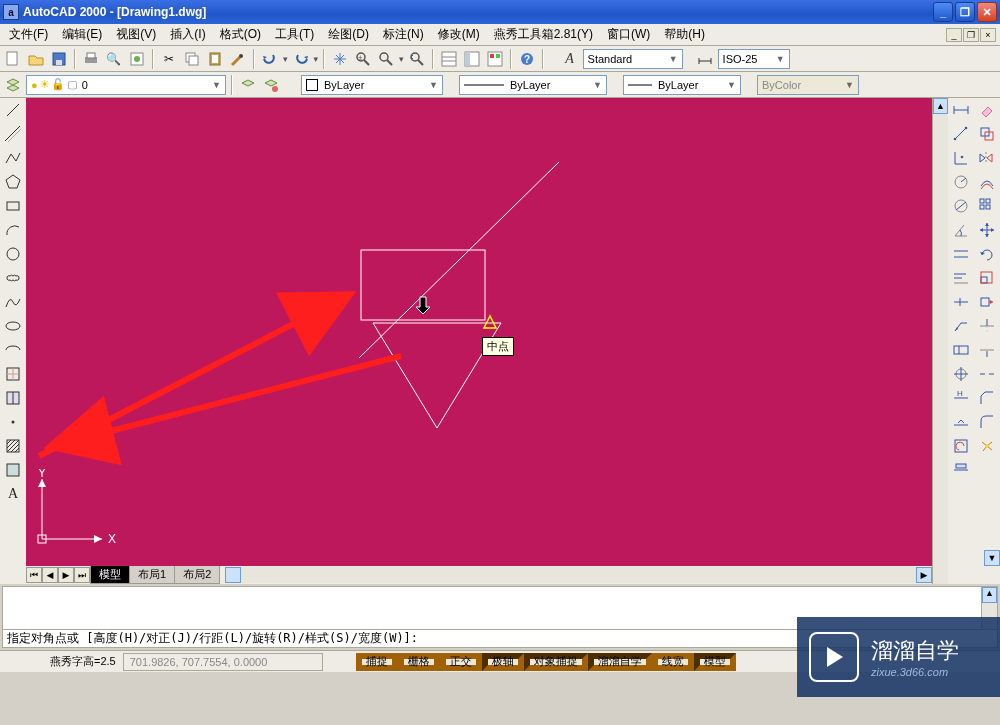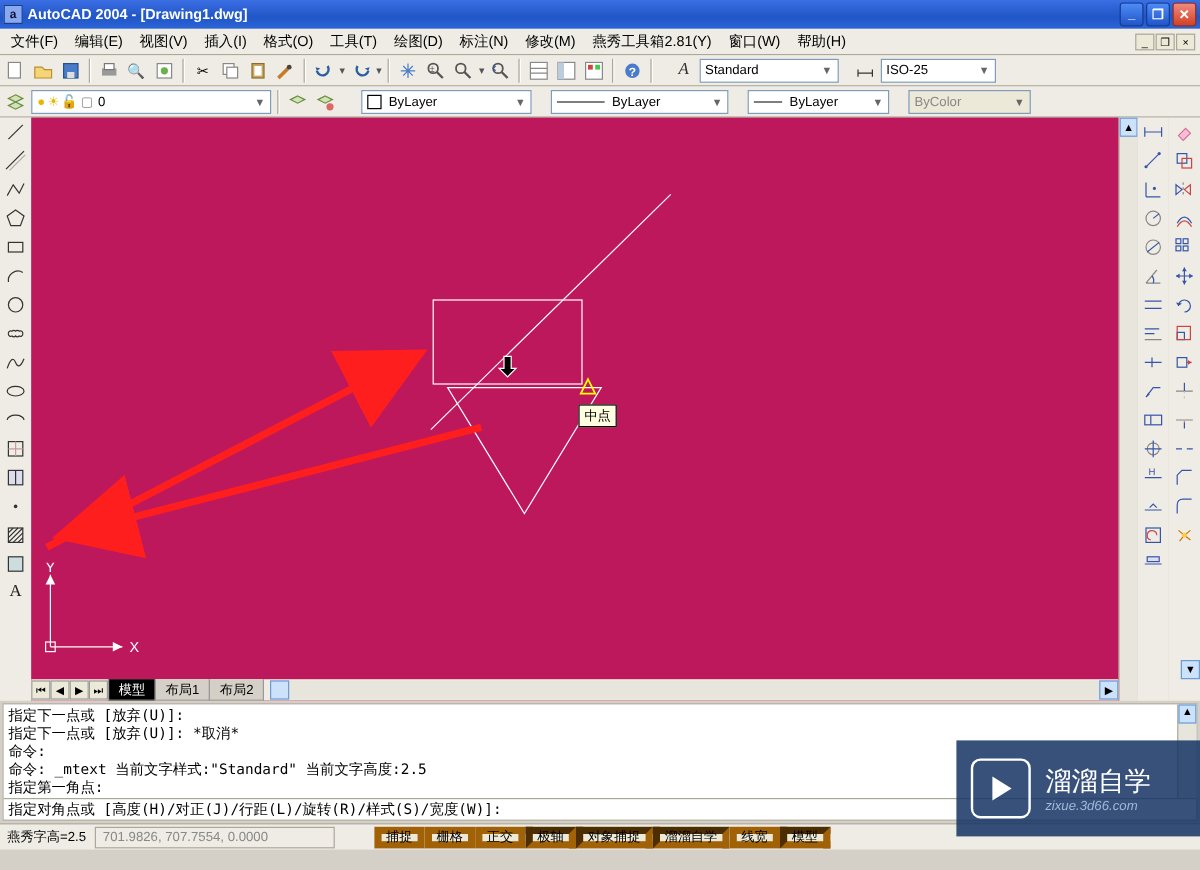--- a/index.html
+++ b/index.html
@@ -30,38 +30,38 @@
   .ucs { position:absolute; left:6px; bottom:25px; }
   .tabbar { height:18px; background:#d4d0c8; display:flex; align-items:center; font-size:11px; position:absolute; left:0; right:0; bottom:0; }
   .tabnav { width:16px; height:16px; display:flex; align-items:center; justify-content:center; border:1px solid #999; background:#ece9d8; font-size:9px; }
   .tab { padding:1px 8px; background:#d4d0c8; border:1px solid #999; border-top:none; margin-right:-1px; }
   .tab.active { background:#000; color:#fff; }
   .hscroll { flex:1; height:16px; background:#e8e6dc; margin-left:6px; position:relative; }
   .hscroll .thumb { position:absolute; left:0; top:0; width:16px; height:16px; background:#cbe2fa; border:1px solid #6e9cd2; }
   .hscroll .rarrow { position:absolute; right:0; top:0; width:16px; height:16px; background:#cbe2fa; border:1px solid #6e9cd2; display:flex; align-items:center; justify-content:center; font-size:9px; }
   .cmdpanel { background:#fff; border:1px solid #aca899; margin:2px; position:relative; }
   .cmdhist { height:78px; overflow:hidden; font-family:"SimSun",monospace; font-size:12px; line-height:15px; padding:2px 4px; color:#000; }
-  .cmdinput { border-top:1px solid #aca899; padding:2px 4px; font-family:"SimSun",monospace; font-size:12px; height:18px; display:flex; align-items:center; }
+  .cmdinput { border-top:1px solid #aca899; padding:2px 4px; font-family:"SimSun",monospace; font-size:12px; height:18px; display:flex; align-items:center;margin-top:42px; }
   .cmdscroll { position:absolute; right:0; top:0; bottom:18px; width:16px; background:#e8e6dc; border-left:1px solid #aca899; }
-  .statusbar { height:22px; background:#eeece4; border-top:1px solid #aca899; display:flex; align-items:center; font-size:11px; }
+  .statusbar { height:22px; background:#eeece4; border-top:1px solid #aca899; display:flex; align-items:center; font-size:11px;padding-left:44px; }
   .sbcell { padding:0 6px; border:1px solid #aca899; height:18px; display:flex; align-items:center; margin-right:1px; }
   .sbtoggle { padding:0 4px; border:6px solid #a16207; height:18px; display:flex; align-items:center; background:#ece9d8; }
   .sbtoggle.on { border-style:inset; }
   .watermark { position:absolute; right:0; bottom:28px; width:203px; height:80px; background:rgba(20,50,100,.85); display:flex; align-items:center; color:#fff; }
   .watermark .playicon { width:50px; height:50px; border:2px solid #fff; border-radius:8px; margin:0 12px; display:flex; align-items:center; justify-content:center; }
   .watermark .txt { font-size:22px;text-align:right; }
   .watermark .sub { font-size:11px; color:#9fb9db;font-style:italic; }
   .tooltip { position:absolute; background:#ffffe1; border:1px solid #000; padding:1px 4px; font-size:11px; }
 </style>
 </head>
 <body>
 
 <div class="titlebar">
   <div class="appicon">a</div>
-  <span>AutoCAD 2004 - [Drawing1.dwg]</span>
+  <span>AutoCAD 2000 - [Drawing1.dwg]</span>
   <div class="wincontrols">
     <div class="winbtn">_</div>
     <div class="winbtn">❐</div>
     <div class="winbtn close">✕</div>
   </div>
 </div>
 
 <div class="menubar">
   <span class="menuitem">文件(F)</span>
   <span class="menuitem">编辑(E)</span>
@@ -199,33 +199,33 @@
   <div class="tsep"></div>
   <div class="tbtn">
       <svg width="16" height="16">
         <circle cx="8" cy="8" r="6" fill="#4a7cc9"></circle>
         <text x="5" y="12" fill="#fff" font-size="10" font-weight="bold">?</text>
       </svg>
     </div>
   <div class="tsep"></div>
   <div style="width:8px"></div>
   <div class="tbtn" style="font-style:italic;font-family:serif;font-size:14px;color:#333">A</div>
-  <div class="dropdown" style="width:116px">
+  <div class="dropdown" style="width:100px">
       <span>Standard</span>
       <span class="arrow">▼</span>
     </div>
   <div style="width:6px"></div>
   <div class="tbtn">
       <svg width="16" height="16">
         <line x1="2" y1="10" x2="14" y2="10" stroke="#333"></line>
         <line x1="2" y1="7" x2="2" y2="13" stroke="#333"></line>
         <line x1="14" y1="7" x2="14" y2="13" stroke="#333"></line>
       </svg>
     </div>
-  <div class="dropdown" style="width:96px">
+  <div class="dropdown" style="width:72px">
       <span>ISO-25</span>
       <span class="arrow">▼</span>
     </div>
 </div>
 
 <div class="toolbar row2">
   <div class="tbtn">
       <svg width="16" height="16">
         <path d="M8 2l6 3-6 3-6-3z" fill="#cfe3b7" stroke="#6b8c3e"></path>
         <path d="M8 8l6 3-6 3-6-3z" fill="#cfe3b7" stroke="#6b8c3e"></path>
@@ -626,27 +626,20 @@
     <div class="pbtn">
         <svg width="18" height="18">
           <path d="M9 9l-5-4M9 9l5-4M9 9l-4 5M9 9l5 4" stroke="#c70"></path>
           <circle cx="9" cy="9" r="2" fill="#fc4"></circle>
         </svg>
       </div>
   </div>
 </div>
 
 <div class="cmdpanel">
-  <div class="cmdhist">
-    <div>指定下一点或 [放弃(U)]:</div>
-    <div>指定下一点或 [放弃(U)]:  *取消*</div>
-    <div>命令:</div>
-    <div>命令: _mtext 当前文字样式:"Standard"  当前文字高度:2.5</div>
-    <div>指定第一角点:</div>
-  </div>
   <div class="cmdinput">
       <span>指定对角点或 [高度(H)/对正(J)/行距(L)/旋转(R)/样式(S)/宽度(W)]:</span>
     </div>
   <div class="cmdscroll">
     <div style="height:16px;background:#cbe2fa;border:1px solid #6e9cd2;text-align:center;font-size:9px">▲</div>
   </div>
 </div>
 
 <div class="statusbar">
   <div class="sbcell" style="border:none">燕秀字高=2.5</div>

